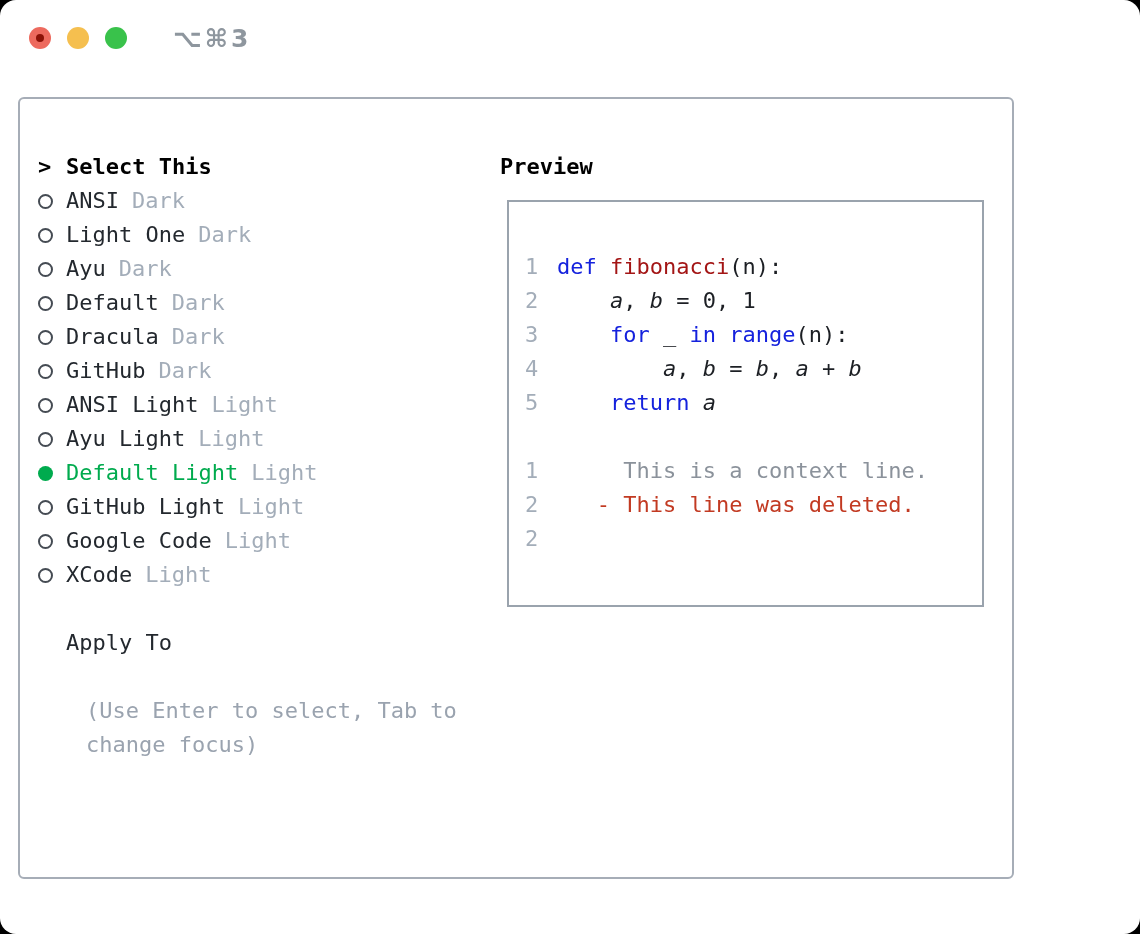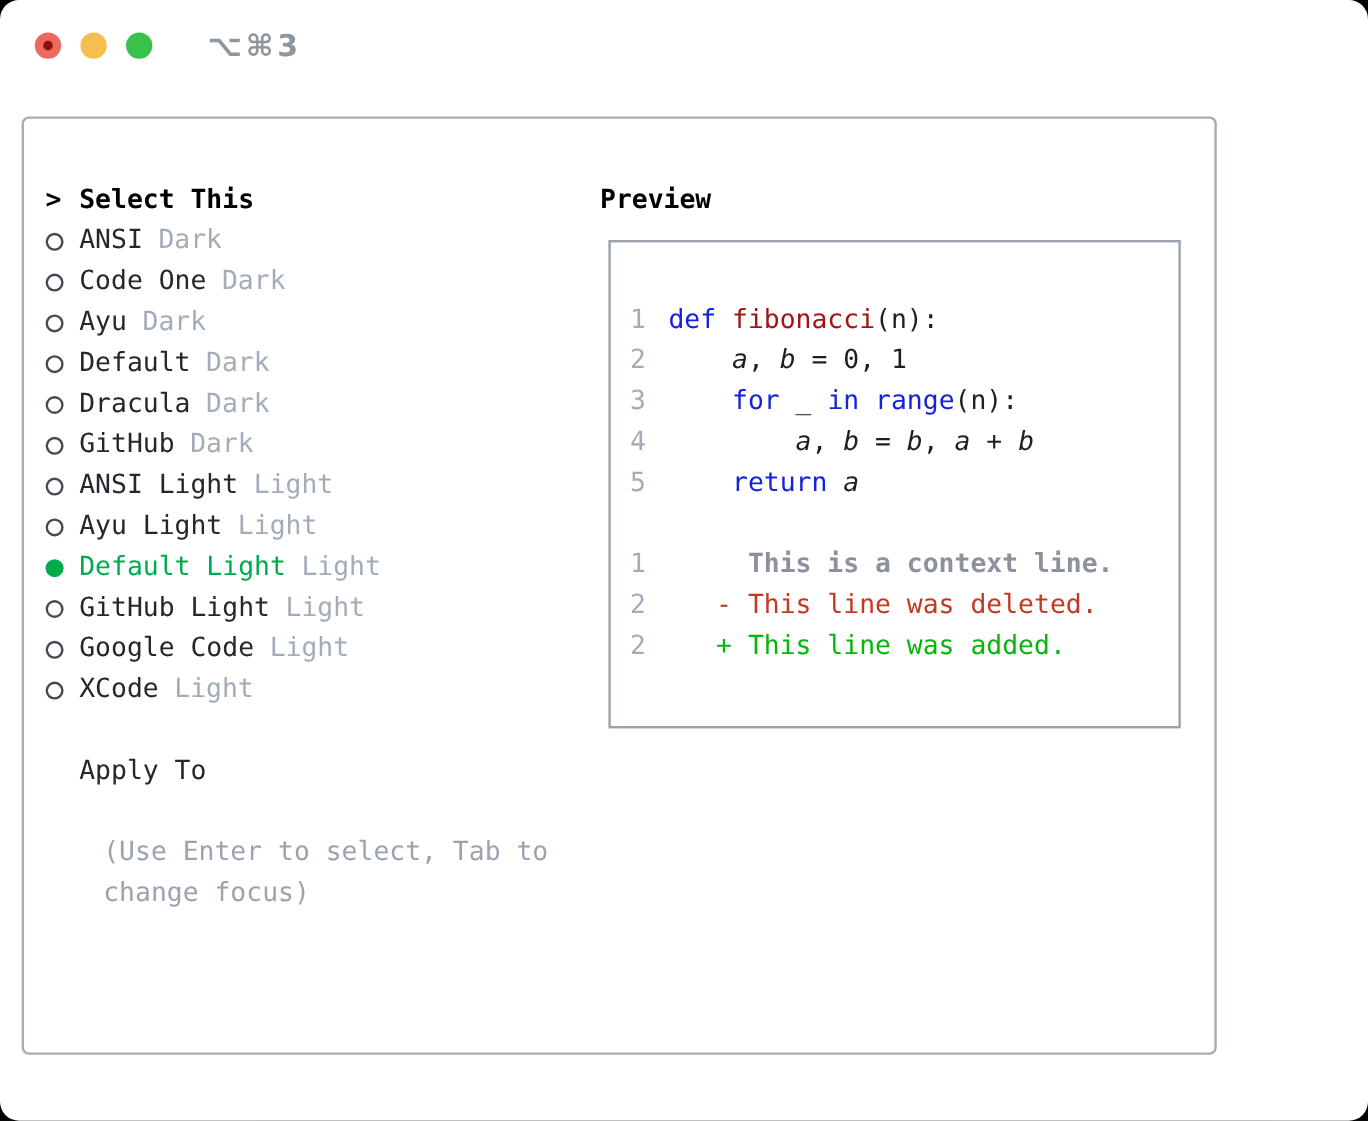--- a/index.html
+++ b/index.html
@@ -47,21 +47,21 @@
                  font-weight:bold;color:#000;}
   .preview-box{position:absolute;left:487px;top:101px;width:477px;height:407px;
                border:2px solid #9aa3ad;box-sizing:border-box;
                padding:48px 0 0 16px;background:#fff;overflow:hidden;}
   .pline{height:34px;display:flex;white-space:pre;}
   .ln{width:32px;color:var(--line-number);flex:none;}
   .kw{color:var(--keyword);}
   .fn{color:var(--function);}
   .var{color:var(--plain);font-style:italic;}
   .pl{color:var(--plain);}
-  .ctx{color:var(--context);font-weight:bold;}
+  .ctx{color:var(--context);}
   .del{color:var(--deleted);}
   .add{color:var(--added);}
 </style>
 </head>
 <body>
 
 <div class="window">
 
   <div class="titlebar">
     <span class="light red">
@@ -73,21 +73,21 @@
   </div>
 
   <div class="main-box">
 
     <div class="left-col">
       <div class="line">
         <span class="prompt">&gt;</span><span class="bold">Select This</span>
       </div>
       <div id="theme-list">
           <div class="line row"><span class="radio"></span><span class="opt-name">ANSI</span><span class="opt-tag">Dark</span></div>
-          <div class="line row"><span class="radio"></span><span class="opt-name">Code One</span><span class="opt-tag">Dark</span></div>
+          <div class="line row"><span class="radio"></span><span class="opt-name">Light One</span><span class="opt-tag">Dark</span></div>
           <div class="line row"><span class="radio"></span><span class="opt-name">Ayu</span><span class="opt-tag">Dark</span></div>
           <div class="line row"><span class="radio"></span><span class="opt-name">Default</span><span class="opt-tag">Dark</span></div>
           <div class="line row"><span class="radio"></span><span class="opt-name">Dracula</span><span class="opt-tag">Dark</span></div>
           <div class="line row"><span class="radio"></span><span class="opt-name">GitHub</span><span class="opt-tag">Dark</span></div>
           <div class="line row"><span class="radio"></span><span class="opt-name">ANSI Light</span><span class="opt-tag">Light</span></div>
           <div class="line row"><span class="radio"></span><span class="opt-name">Ayu Light</span><span class="opt-tag">Light</span></div>
           <div class="line row selected"><span class="radio on"></span><span class="opt-name">Default Light</span><span class="opt-tag">Light</span></div>
           <div class="line row"><span class="radio"></span><span class="opt-name">GitHub Light</span><span class="opt-tag">Light</span></div>
           <div class="line row"><span class="radio"></span><span class="opt-name">Google Code</span><span class="opt-tag">Light</span></div>
           <div class="line row"><span class="radio"></span><span class="opt-name">XCode</span><span class="opt-tag">Light</span></div>
@@ -103,17 +103,17 @@
     <div class="preview-title">Preview</div>
     <div class="preview-box" id="preview-box">
         <div class="pline"><span class="ln">1</span><span class="kw">def</span><span class="pl"> </span><span class="fn">fibonacci</span><span class="pl">(n):</span></div>
         <div class="pline"><span class="ln">2</span><span class="pl">    </span><span class="var">a</span><span class="pl">, </span><span class="var">b</span><span class="pl"> = 0, 1</span></div>
         <div class="pline"><span class="ln">3</span><span class="pl">    </span><span class="kw">for</span><span class="pl"> _ </span><span class="kw">in</span><span class="pl"> </span><span class="kw">range</span><span class="pl">(n):</span></div>
         <div class="pline"><span class="ln">4</span><span class="pl">        </span><span class="var">a</span><span class="pl">, </span><span class="var">b</span><span class="pl"> = </span><span class="var">b</span><span class="pl">, </span><span class="var">a</span><span class="pl"> + </span><span class="var">b</span></div>
         <div class="pline"><span class="ln">5</span><span class="pl">    </span><span class="kw">return</span><span class="pl"> </span><span class="var">a</span></div>
         <div class="pline"><span class="ln"></span></div>
         <div class="pline"><span class="ln">1</span><span class="pl">     </span><span class="ctx">This is a context line.</span></div>
         <div class="pline"><span class="ln">2</span><span class="pl">   </span><span class="del">- This line was deleted.</span></div>
-        <div class="pline"><span class="ln">2</span><span class="pl">   </span><span class="add">+ This line was added.</span></div>
+        <div class="pline"><span class="ln">2</span><span class="pl">   </span></div>
       </div>
 
   </div>
 </div>
 
 </body></html>

